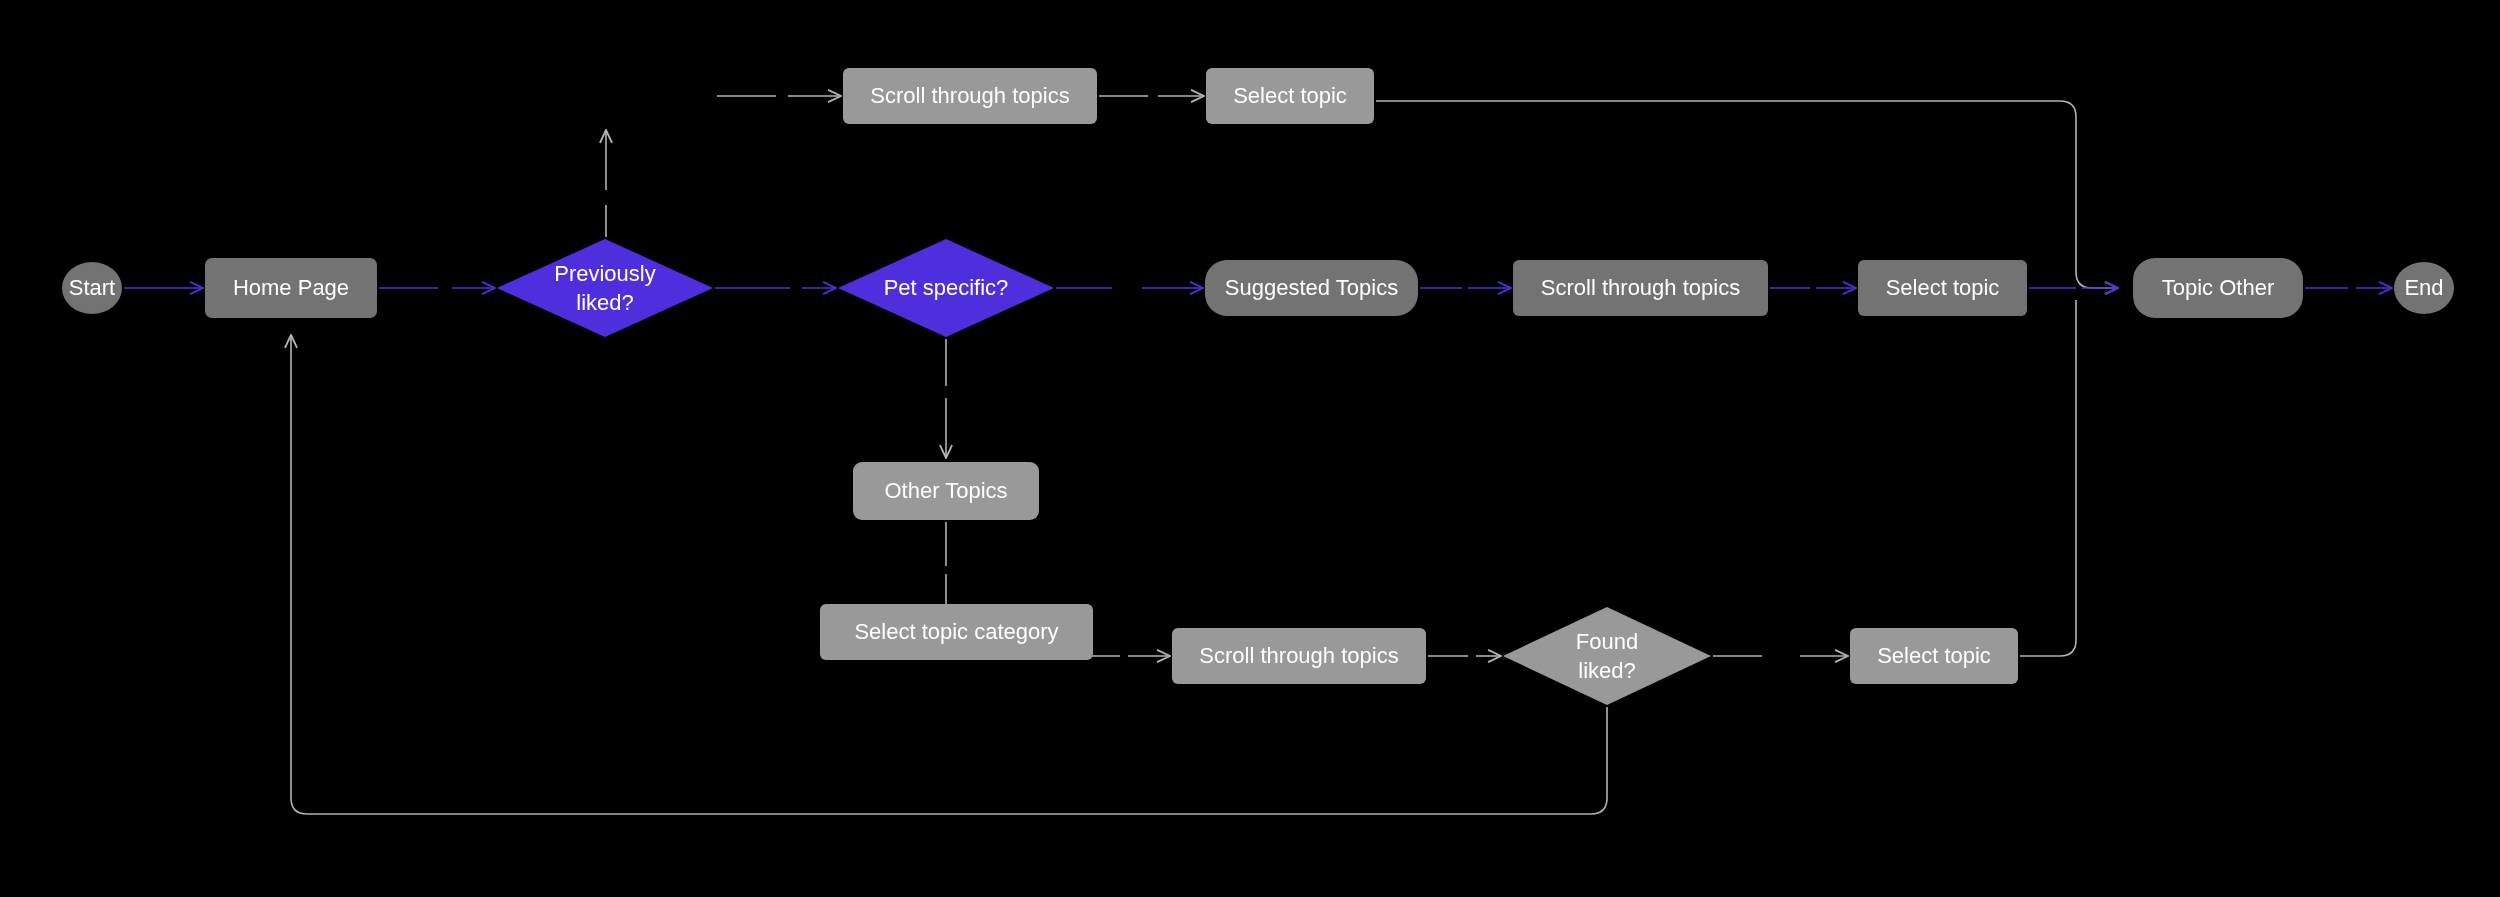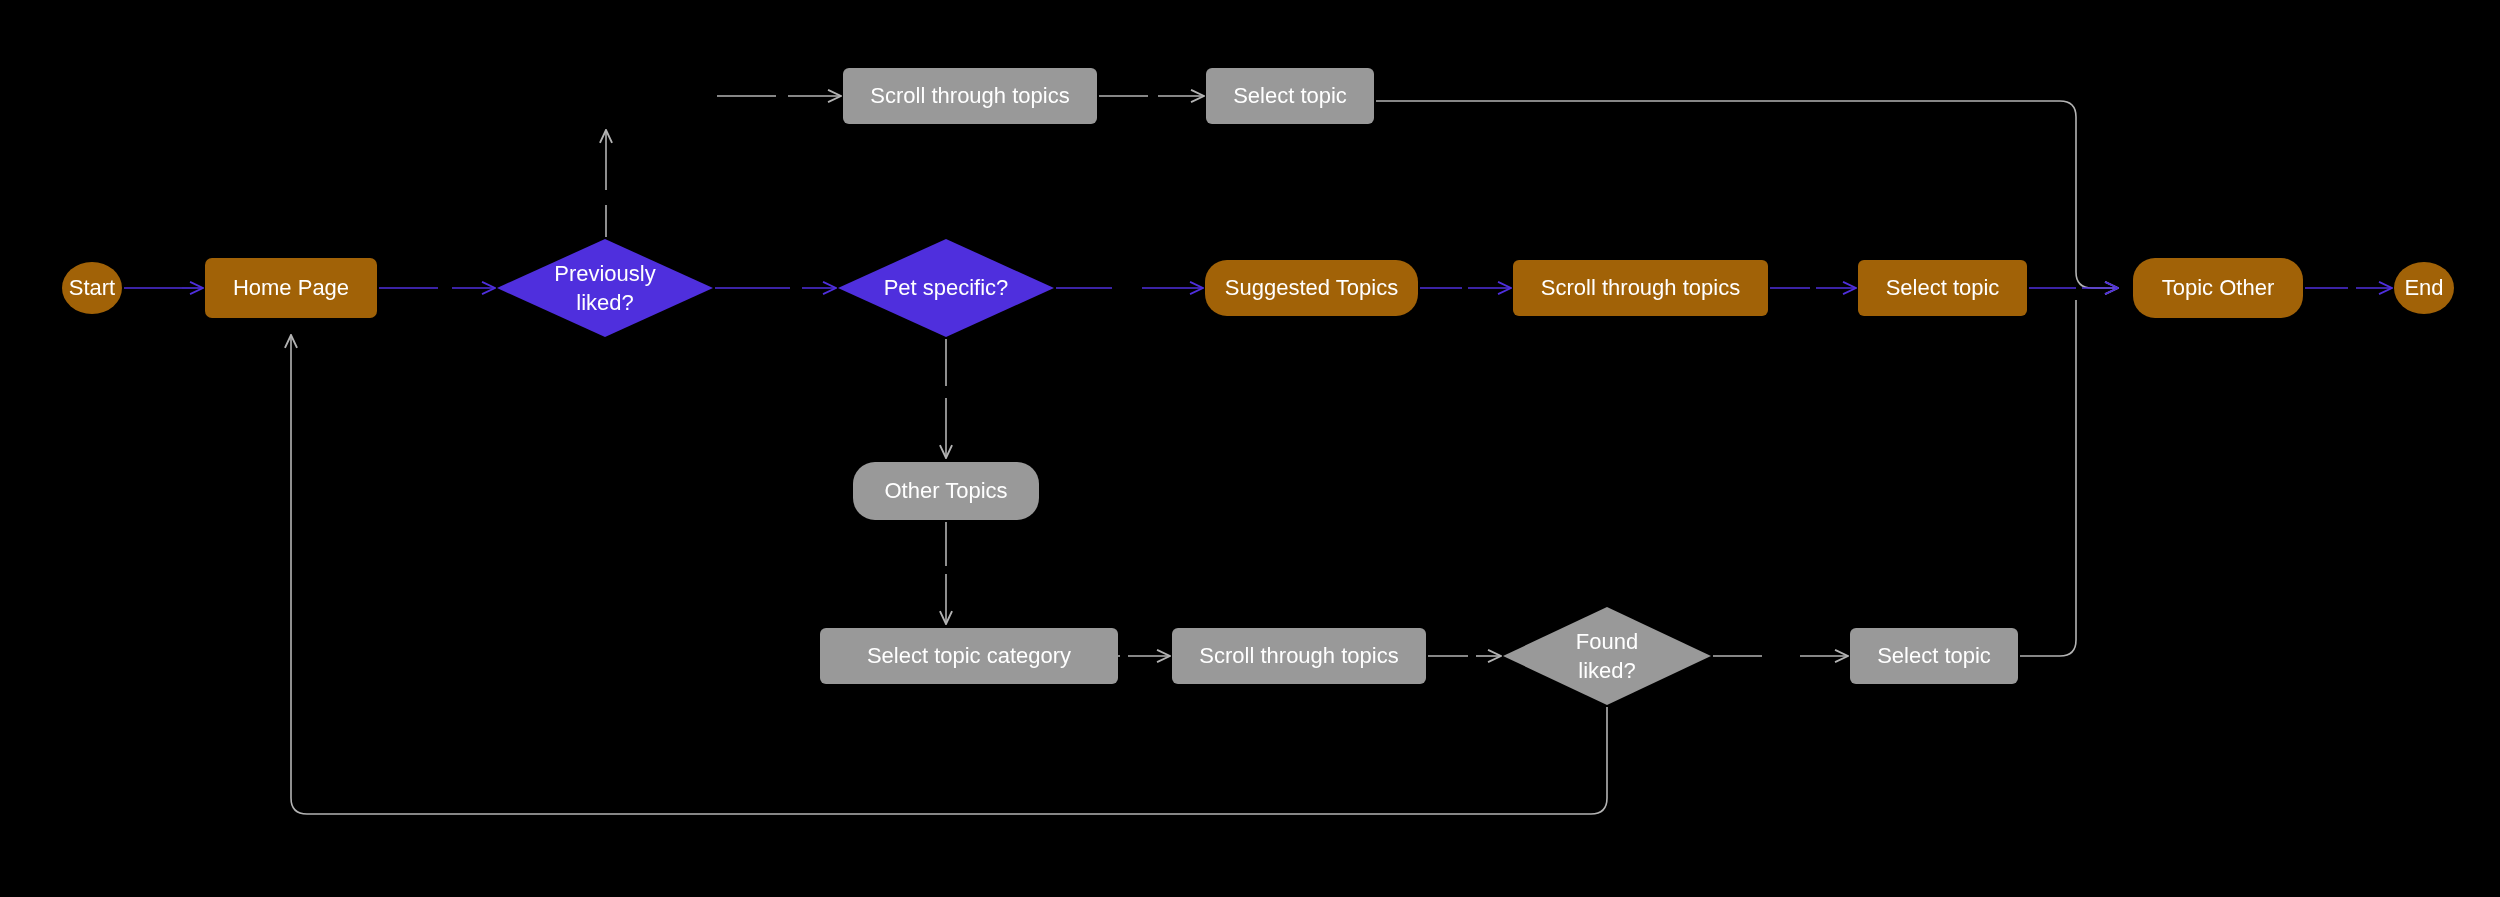--- a/index.html
+++ b/index.html
@@ -15,21 +15,21 @@
     position:absolute;
     display:flex;align-items:center;justify-content:center;
     text-align:center;
     color:#ffffff;
     font-size:22px;
     line-height:1.32;
     box-sizing:border-box;
     padding:0 10px;
     user-select:none;
   }
-  .n-purple{background:#a16207;}
+  .n-purple{background:#737373;}
   .n-gray{background:#999999;}
   .shape-rect{border-radius:6px;}
   .shape-round{border-radius:22px;}
   .shape-ellipse{border-radius:50%;}
   .shape-diamond{
     background:transparent !important;
     padding:0;
   }
   .shape-diamond .dia-fill{
     position:absolute;left:0;top:0;width:100%;height:100%;
@@ -191,25 +191,25 @@
   </div>
 
   <div class="node shape-round n-purple" style="left:2133px;top:258px;width:170px;height:60px;">
     <span>Topic Other</span>
   </div>
 
   <div class="node shape-ellipse n-purple" style="left:2394px;top:262px;width:60px;height:52px;">
     <span>End</span>
   </div>
 
-  <div class="node shape-round n-gray" style="left:853px;top:462px;width:186px;height:58px;">
+  <div class="node shape-round n-gray" style="left:853px;top:462px;width:186px;height:58px;border-radius:9px;">
     <span>Other Topics</span>
   </div>
 
-  <div class="node shape-rect n-gray" style="left:820px;top:628px;width:298px;height:56px;">
+  <div class="node shape-rect n-gray" style="left:820px;top:604px;width:273px;height:56px;">
     <span>Select topic category</span>
   </div>
 
   <div class="node shape-rect n-gray" style="left:1172px;top:628px;width:254px;height:56px;">
     <span>Scroll through topics</span>
   </div>
 
   <div class="node shape-diamond" style="left:1503px;top:607px;width:208px;height:98px;">
     <span class="dia-fill dia-gray"></span>
     <span class="dia-label" style="max-width: 60%; display: inline-block;">Found liked?</span>

